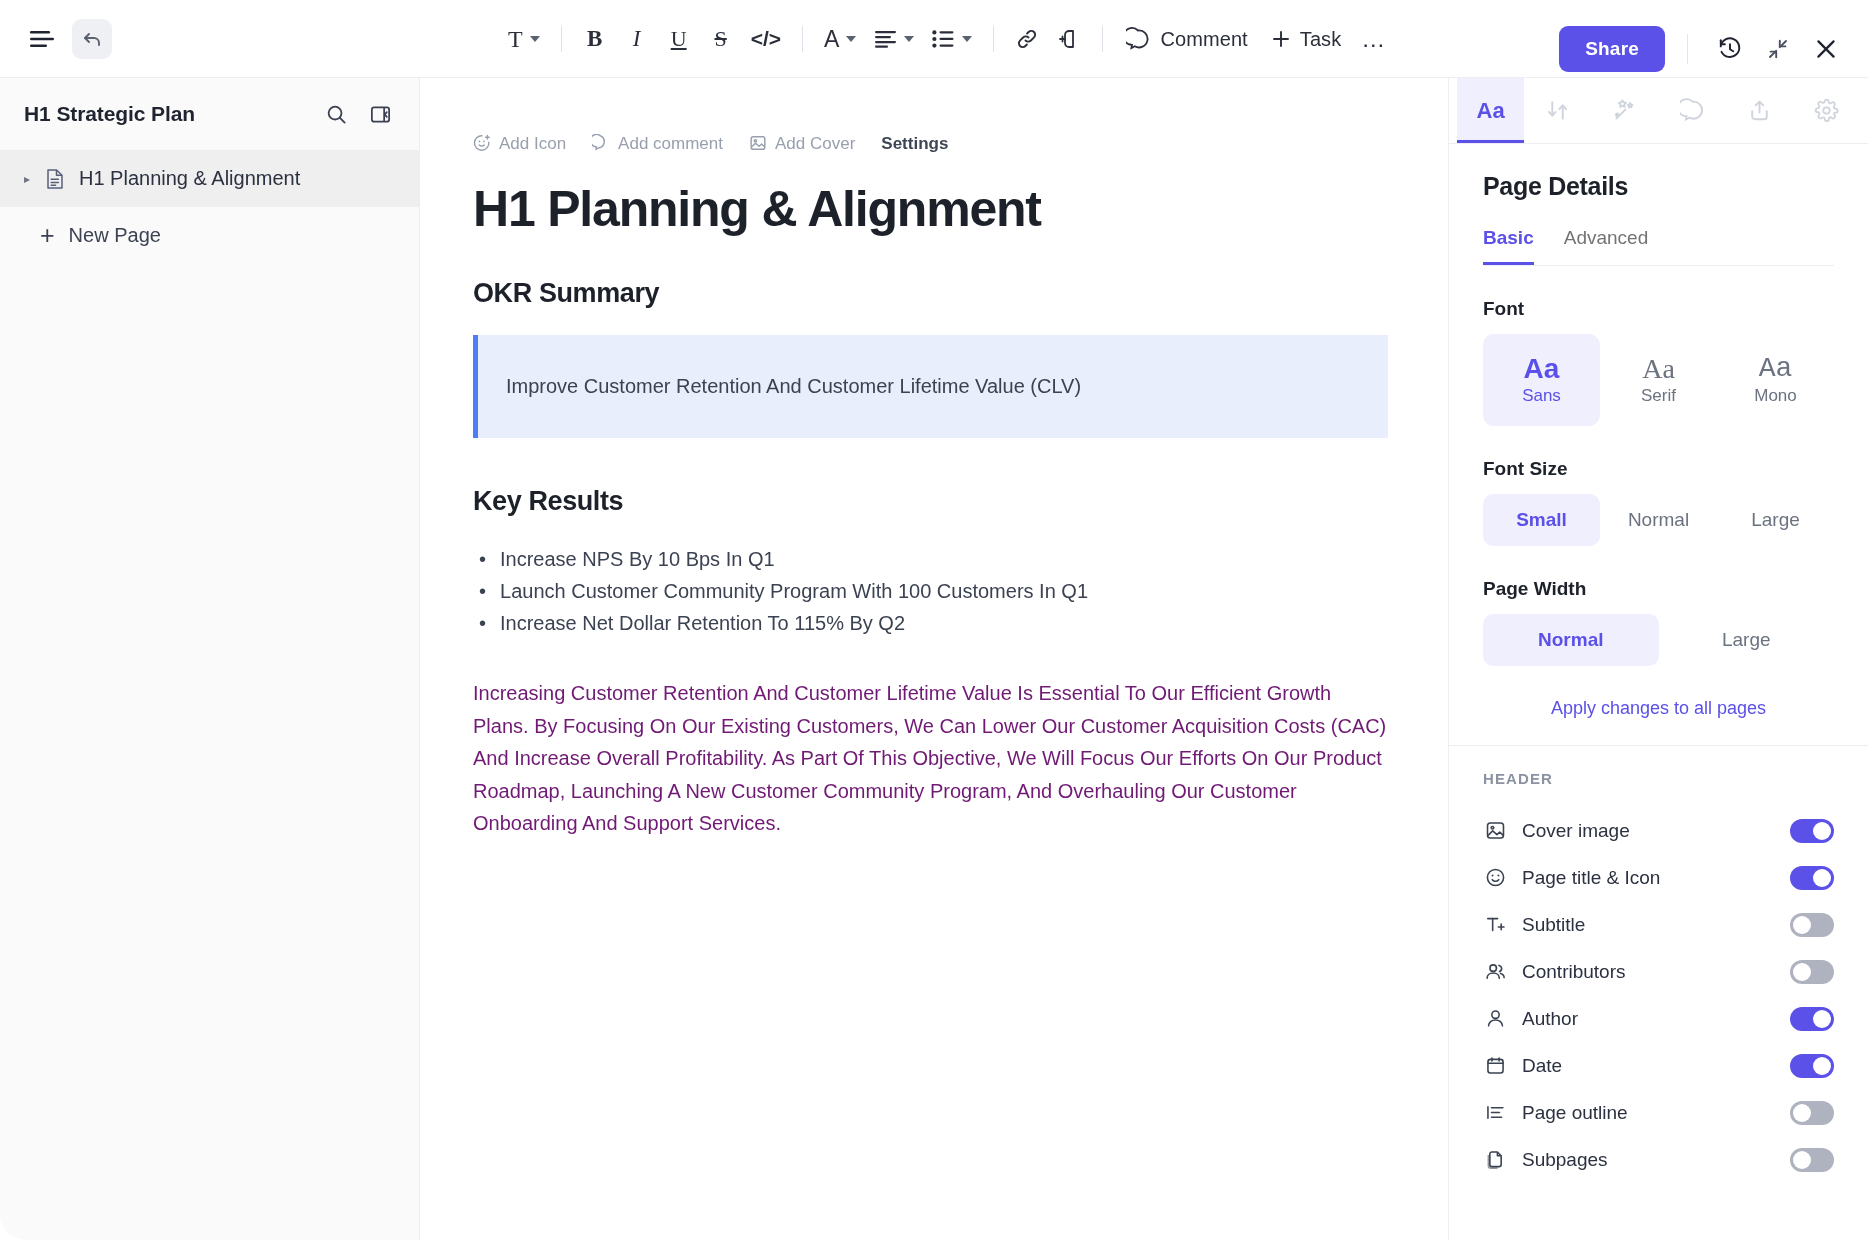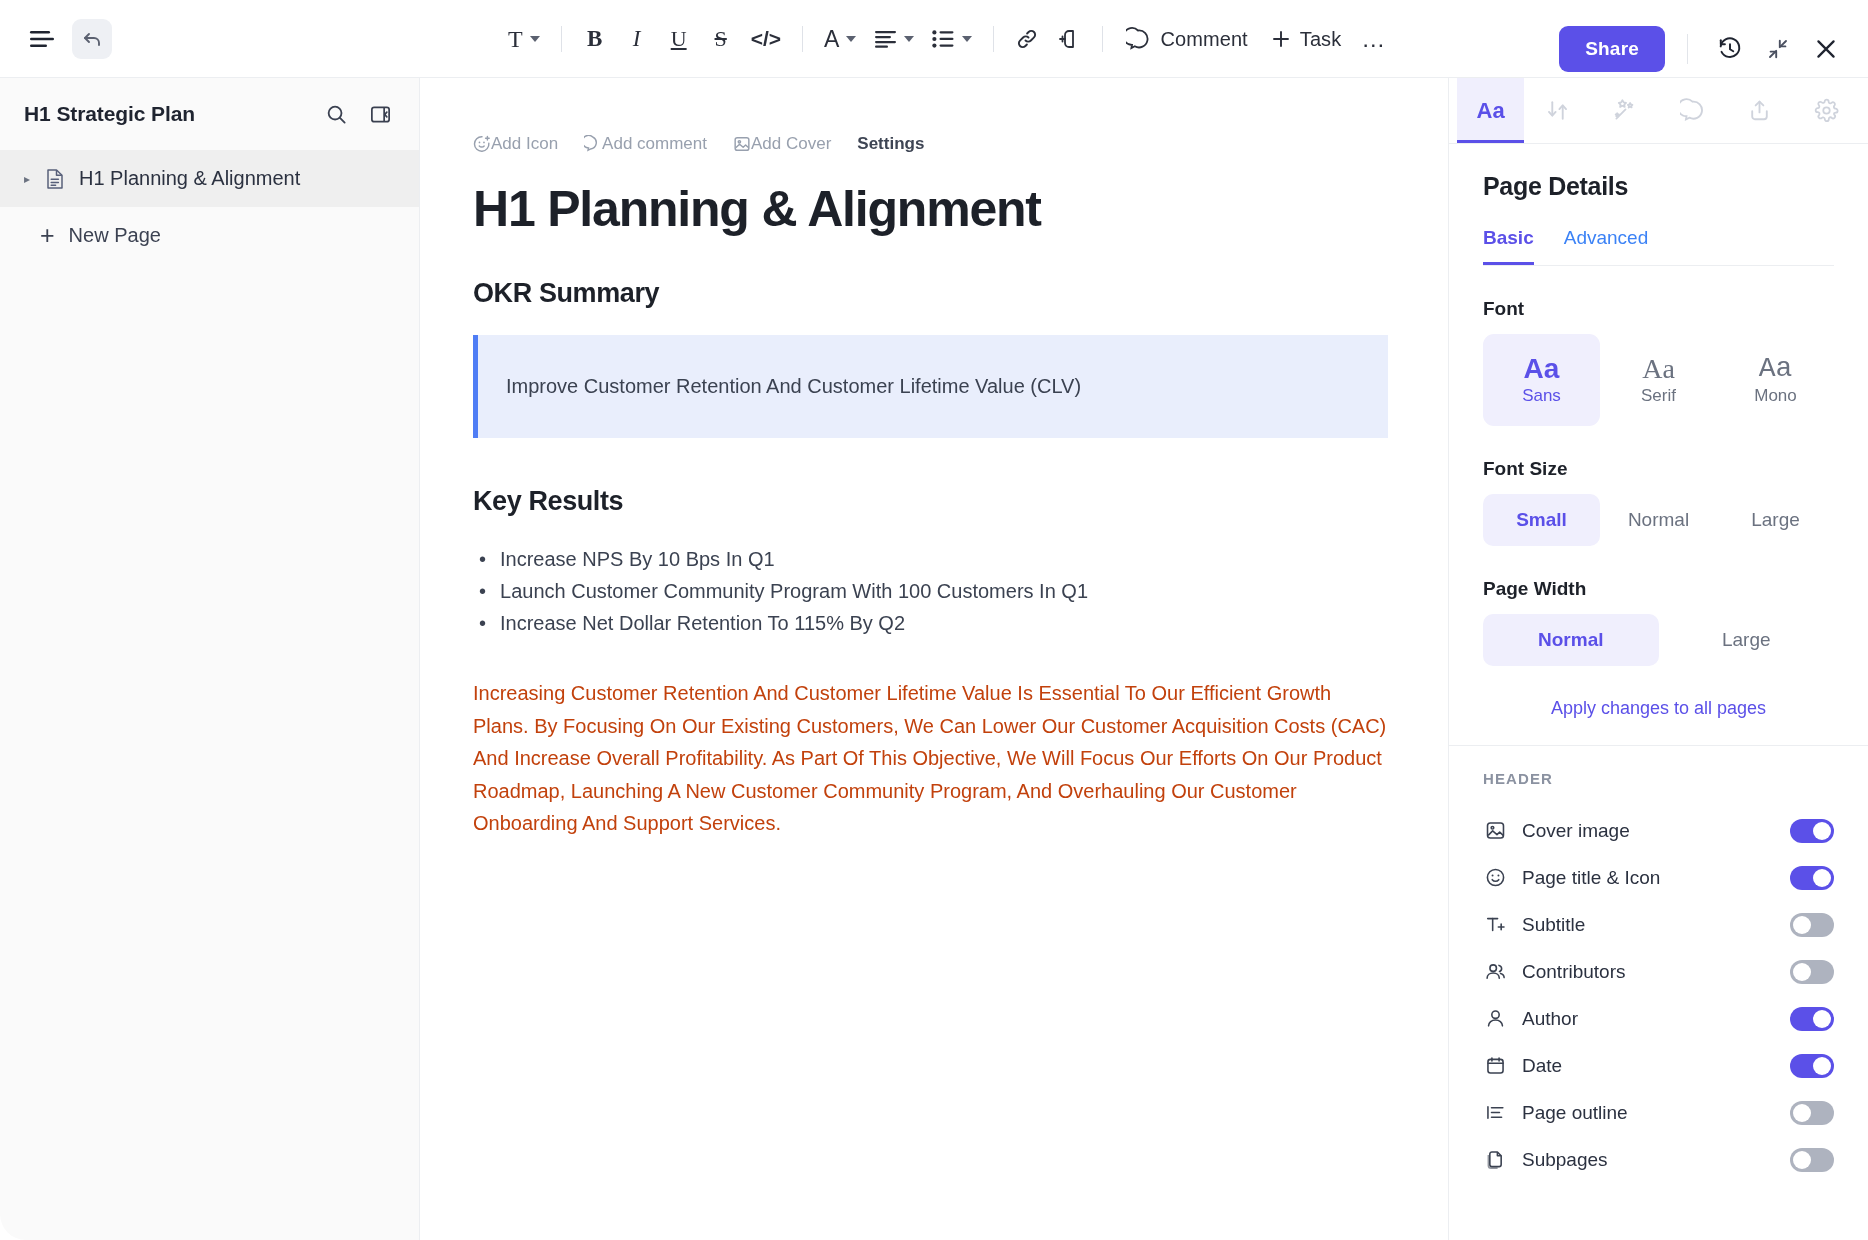--- a/index.html
+++ b/index.html
@@ -82,37 +82,37 @@
   .plus { font-size: 25px; color:#3c4252; line-height: 1; font-weight: 400; }
 
   
   .doc {
     position: absolute; top: 78px; left: 421px;
     width: 1027px; height: 1162px; background: #fff;
     overflow: hidden;
   }
   .doc-inner { padding: 56px 60px 0 52px; }
   .doc-actions { display: flex; align-items: center; gap: 26px; margin-bottom: 26px; }
-  .doc-act { display:flex; align-items:center; font-size: 17px; color: #98a0ae; cursor:pointer; }
+  .doc-act { display:flex; align-items:flex-start; gap: 8px; font-size: 17px; color: #98a0ae; cursor:pointer; }
   .doc-act.active { color: #3e4554; font-weight: 600; }
   .doc-title {
     font-size: 50px; font-weight: 800; color: #1d2129; letter-spacing: -1.2px;
     margin-bottom: 40px;
   }
   .h2 { font-size: 27px; font-weight: 800; color: #1d2129; letter-spacing: -.4px; margin-bottom: 26px; }
   .callout {
     background: #e9eefc; border-left: 5px solid #4f7df5;
     padding: 40px 28px; margin-bottom: 48px; min-height: 72px;
     display: flex; align-items: center;
   }
   .callout span { font-size: 20px; color: #3b4251; }
   .kr-list { margin-bottom: 38px; }
   .kr-item { display: flex; gap: 14px; font-size: 20px; color: #3b4251; line-height: 32px; padding-left: 6px; }
   .bullet { color: #3b4251; }
-  .para { font-size: 20px; color: #c2410c; line-height: 32.5px; max-width: 925px; }
+  .para { font-size: 20px; color: #701a75; line-height: 32.5px; max-width: 925px; }
 
   
   .panel {
     position: absolute; top: 78px; right: 0;
     width: 420px; height: 1162px;
     background: #ffffff; border-left: 1px solid #eceef1;
   }
   .panel-tabs {
     height: 66px; display: flex; align-items: stretch;
     padding: 0 8px; border-bottom: 1px solid #eceef1;
@@ -123,21 +123,21 @@
   }
   .ptab.active { color: #5b50e8; background: #f0effd; font-weight: 700; }
   .ptab.active::after {
     content: ""; position: absolute; bottom: 0; left: 0; right: 0;
     height: 3px; background: #5b50e8;
   }
   .ptab .aa { font-size: 22px; font-weight: 700; }
   .panel-body { padding: 28px 34px 0 34px; }
   .panel-title { font-size: 25px; font-weight: 700; color: #1d2129; letter-spacing: -.3px; margin-bottom: 26px; }
   .seg-tabs { display: flex; gap: 30px; border-bottom: 1px solid #eceef1; margin-bottom: 32px; }
-  .seg-tab { font-size: 19px; color: #3b82f6; padding-bottom: 13px; cursor: pointer; }
+  .seg-tab { font-size: 19px; color: #737373; padding-bottom: 13px; cursor: pointer; }
   .seg-tab.active { color: #5b50e8; font-weight: 600; border-bottom: 3px solid #5b50e8; }
   .field-label { font-size: 19px; font-weight: 700; color: #1d2129; margin-bottom: 14px; }
   .font-row { display: flex; margin-bottom: 32px; }
   .font-opt {
     flex: 1; height: 92px; border-radius: 11px; display: flex; flex-direction: column;
     align-items: center; justify-content: center; gap: 3px; cursor: pointer;
   }
   .font-opt.active { background: #f0effd; }
   .font-opt .glyph { font-size: 28px; font-weight: 700; color: #6b7280; line-height: 1.05; }
   .font-opt.active .glyph { color: #5b50e8; }

